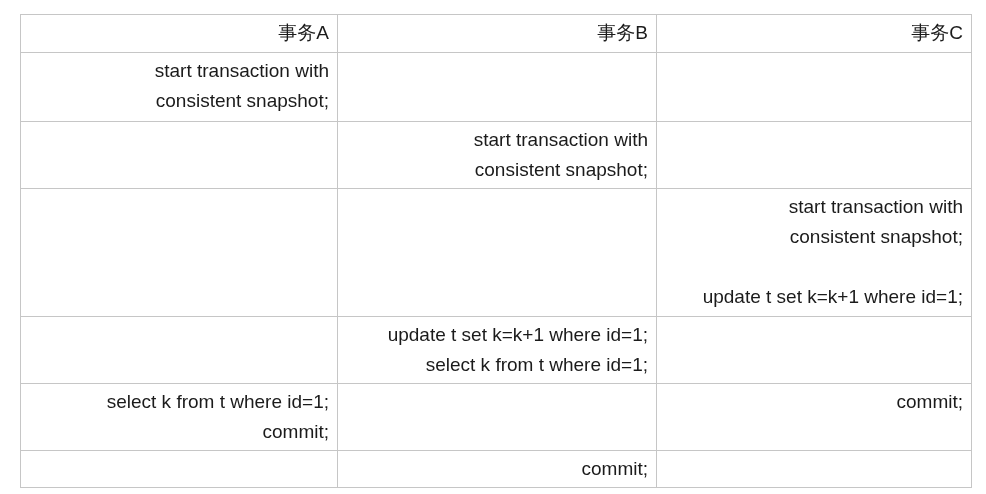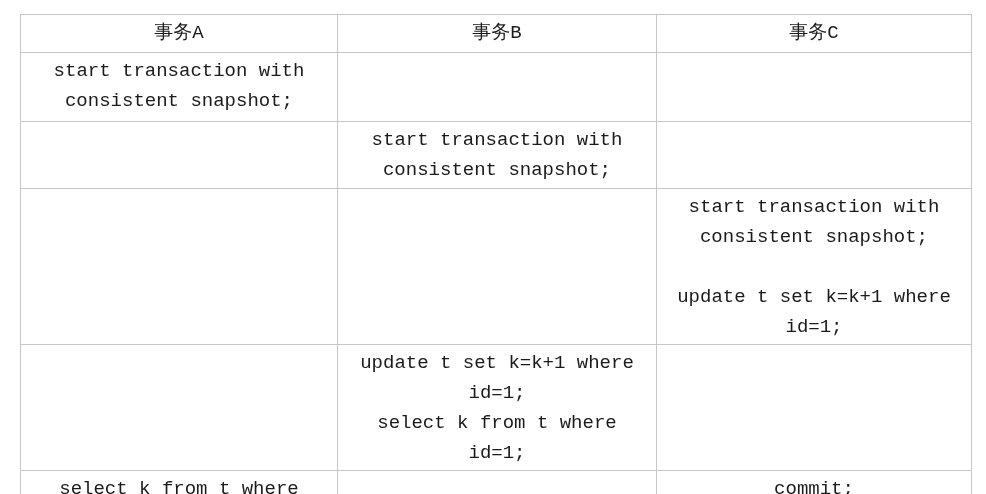--- a/index.html
+++ b/index.html
@@ -32,26 +32,25 @@
     line-height:30px;
     color:var(--text-color);
   }
   table.tx-table col.c1{width:317px;}
   table.tx-table col.c2{width:319px;}
   table.tx-table col.c3{width:315px;}
   table.tx-table th,
   table.tx-table td{
     border:1px solid var(--border-color);
     vertical-align:top;
-    text-align:center;
+    text-align:right;
     font-weight:normal;
     padding:3px 8px 2px 8px;
     white-space:pre-line;
     overflow:hidden;
-    font-family:Liberation Mono, monospace;
   }
   tr.r0{height:38px;}
   tr.r1{height:69px;}
   tr.r2{height:67px;}
   tr.r3{height:128px;}
   tr.r4{height:67px;}
   tr.r5{height:67px;}
   tr.r6{height:37px;}
 </style>
 </head>

